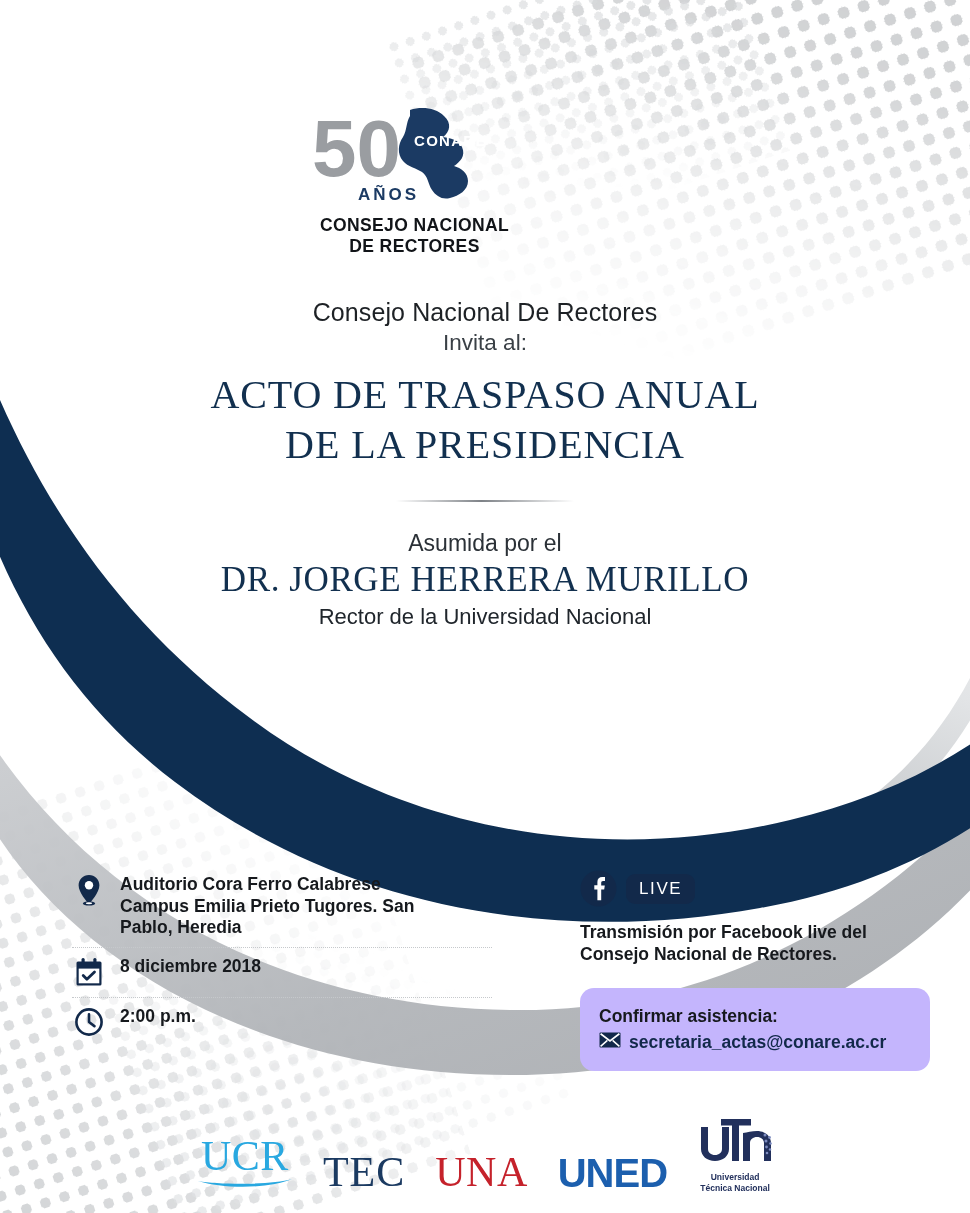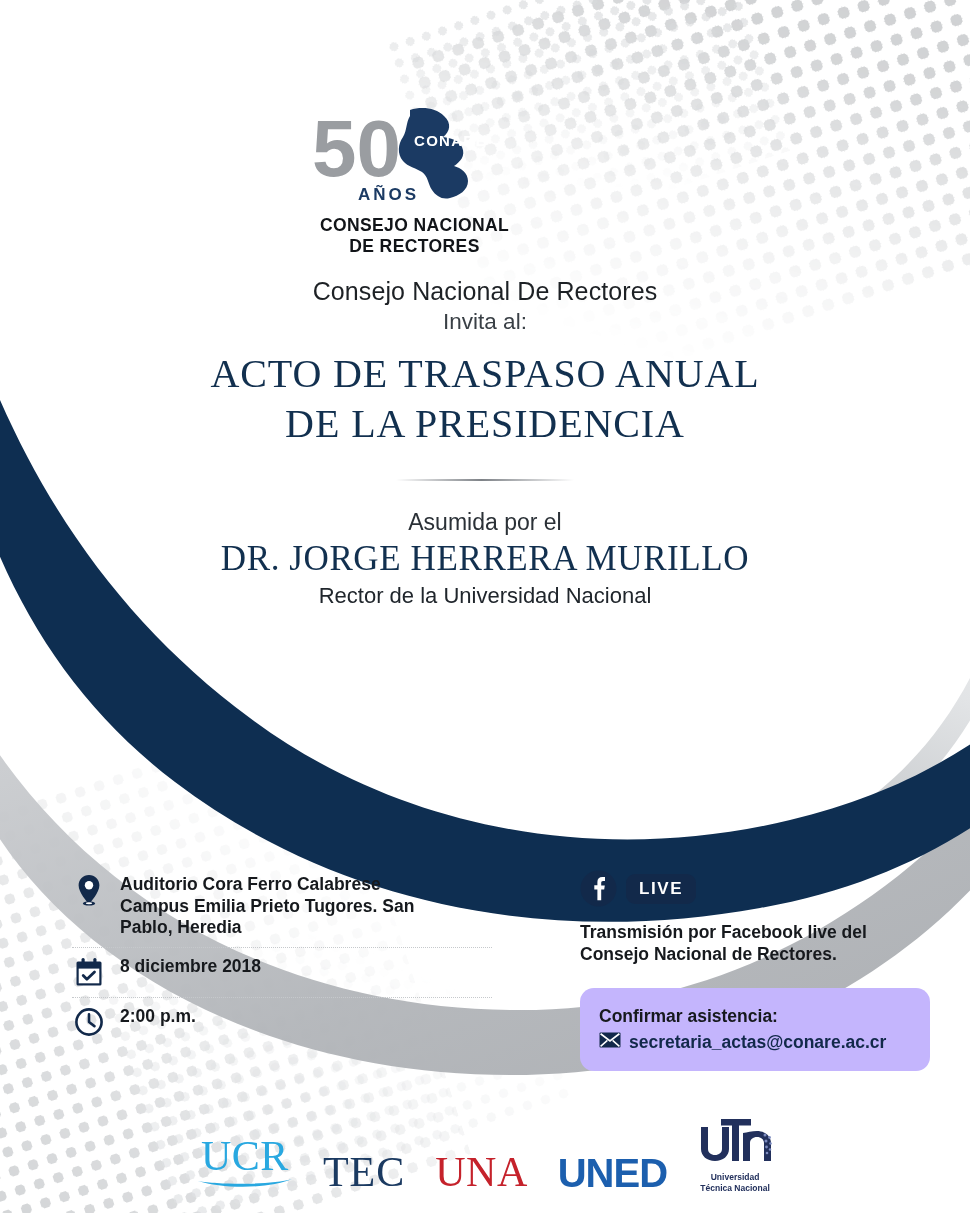--- a/index.html
+++ b/index.html
@@ -67,21 +67,21 @@
     text-align:center;
     color:#111418;
     font-weight:bold;
     font-size:17.5px;
     letter-spacing:.4px;
     line-height:1.18;
   }
 
   
   .copy{
-    position:absolute;top:277px;left:0;width:970px;
+    position:absolute;top:298px;left:0;width:970px;
     text-align:center;z-index:5;
   }
   .line-invites{
     font-size:25px;color:#1d2125;letter-spacing:.1px;line-height:1.14;
   }
   .line-invita{
     font-size:22.5px;color:#3a4046;margin-top:2px;line-height:1.2;
   }
   .title{
     font-family:"Liberation Serif", serif;
@@ -118,21 +118,21 @@
   }
   .det-sep{height:0;border-top:1.6px dotted #c6c9cc;margin:0 0 0 0;}
 
   
   .live{
     position:absolute;left:580px;top:870px;width:350px;z-index:6;
   }
   .live-badges{display:flex;align-items:center;gap:9px;}
   .fb-circle{width:37px;height:37px;}
   .live-pill{
-    background:#12294a;color:#ffffff;font-weight:bold;font-size:17px;
+    background:#12294a;color:#ffffff;font-weight:normal;font-size:17px;
     letter-spacing:1.6px;padding:6px 13px 7px;border-radius:9px;line-height:1;
   }
   .live-text{
     margin-top:14px;font-size:17.5px;font-weight:bold;color:#16191d;line-height:1.28;
   }
   .rsvp{
     margin-top:22px;background:#c4b5fd;border-radius:14px;
     padding:17px 18px 18px 19px;
   }
   .rsvp-title{font-size:17.5px;font-weight:bold;color:#16191d;line-height:1.3;}

